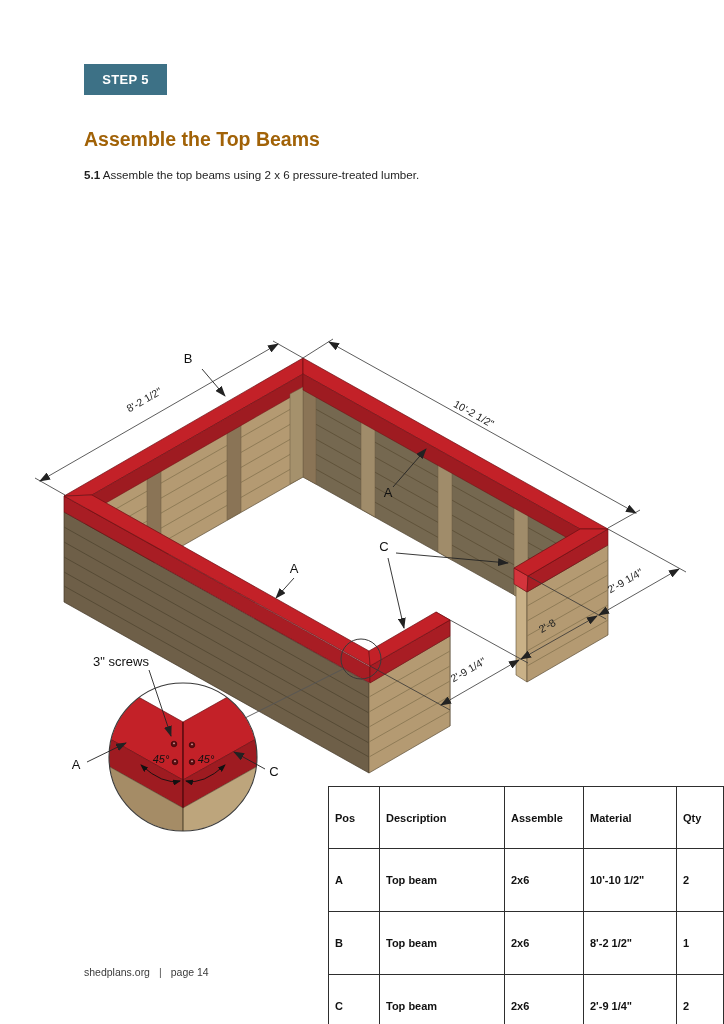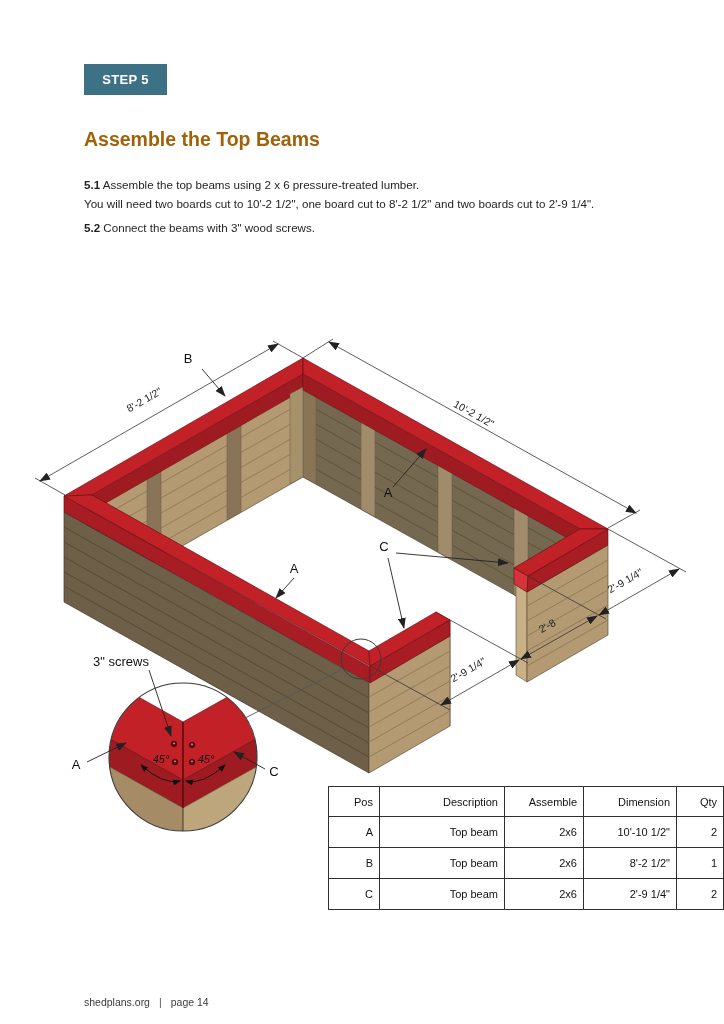--- a/index.html
+++ b/index.html
@@ -3,52 +3,47 @@
 <meta charset="utf-8">
 <style>
   html,body{margin:0;padding:0;background:#ffffff;}
   .page{position:relative;width:724px;height:1024px;background:#ffffff;overflow:hidden;
         font-family:"Liberation Sans",sans-serif;color:#1f1f1f;}
   .badge{position:absolute;left:84px;top:64px;width:83px;height:31px;background:#3d7186;
          display:flex;align-items:center;justify-content:center;}
   .badge span{color:#ffffff;font-weight:bold;font-size:13px;letter-spacing:.3px;}
   h1.title{position:absolute;left:84px;top:128px;margin:0;font-size:19.5px;font-weight:bold;color:#a16207;}
   p.instr{position:absolute;left:84px;width:600px;margin:0;font-size:11.6px;line-height:19px;color:#1f1f1f;}
-  #p1{top:165px;margin-top:10px;} #p2{top:218px;} #p3{top:248px;}
+  #p1{top:165px;} #p2{top:218px;} #p3{top:248px;}
   svg.diagram{position:absolute;left:0;top:312px;pointer-events:none;}
   .dimtxt{font-size:10.5px;fill:#222;}
   .lbltxt{font-size:13px;fill:#111;}
   .angtxt{font-size:11px;font-style:italic;fill:#111;}
   table.cut{position:absolute;left:328px;top:786px;border-collapse:collapse;font-size:11px;color:#111;}
-  table.cut th,table.cut td{border:1.2px solid #2e2e2e;text-align:right;font-weight:normal;padding:0 6px;}
+  table.cut th,table.cut td{border:1.2px solid #2e2e2e;text-align:left;font-weight:bold;padding:16px 6px;}
   table.cut{border:1.6px solid #2e2e2e;}
   table.cut th{height:29px;} table.cut td{height:30px;}
   .c-pos{width:38px;} .c-desc{width:112px;} .c-mat{width:66px;} .c-dim{width:80px;} .c-qty{width:34px;}
-  .footer{position:absolute;left:84px;top:966px;font-size:10.5px;color:#3a3a3a;margin-top:30px;}
+  .footer{position:absolute;left:84px;top:966px;font-size:10.5px;color:#3a3a3a;}
   .footer .sep{margin:0 9px;color:#555;}
 </style>
 </head>
 <body>
 
 <div class="page">
 
   <div class="badge">
     <span>STEP 5</span>
   </div>
 
   <h1 class="title">Assemble the Top Beams</h1>
 
   <p class="instr" id="p1">
     <b>5.1</b>
     <span>Assemble the top beams using 2 x 6 pressure-treated lumber.</span><br>
-    <span>You will need two boards cut to 10'-2 1/2", one board cut to 8'-2 1/2" and two boards cut to 2'-9 1/4".</span>
-  </p>
-  <p class="instr" id="p2">
-    <b>5.2</b>
-    <span>Connect the beams with 3" wood screws.</span>
   </p>
 
   <svg class="diagram" width="724" height="530" viewBox="0 0 724 530">
     <defs>
       <marker id="arr" markerWidth="11" markerHeight="8" refX="10" refY="4" orient="auto-start-reverse" markerUnits="userSpaceOnUse">
         <path d="M0,0L11,4L0,8Z" fill="#222"></path>
       </marker>
       <marker id="arrE" markerWidth="11" markerHeight="8" refX="10" refY="4" orient="auto" markerUnits="userSpaceOnUse">
         <path d="M0,0L11,4L0,8Z" fill="#222"></path>
       </marker>
@@ -191,21 +186,21 @@
       <path d="M265,457 L234,440" stroke="#222" stroke-width="0.9" fill="none" marker-end="url(#arrE)"></path>
     </g>
   </svg>
 
   <table class="cut">
     <thead>
       <tr>
         <th class="c-pos">Pos</th>
         <th class="c-desc">Description</th>
         <th class="c-mat">Assemble</th>
-        <th class="c-dim">Dimension</th>
+        <th class="c-dim">Material</th>
         <th class="c-qty">Qty</th>
       </tr>
     </thead>
     <tbody>
       <tr>
         <td>A</td>
         <td>Top beam</td>
         <td>2x6</td>
         <td>10'-10 1/2"</td>
         <td>2</td>

